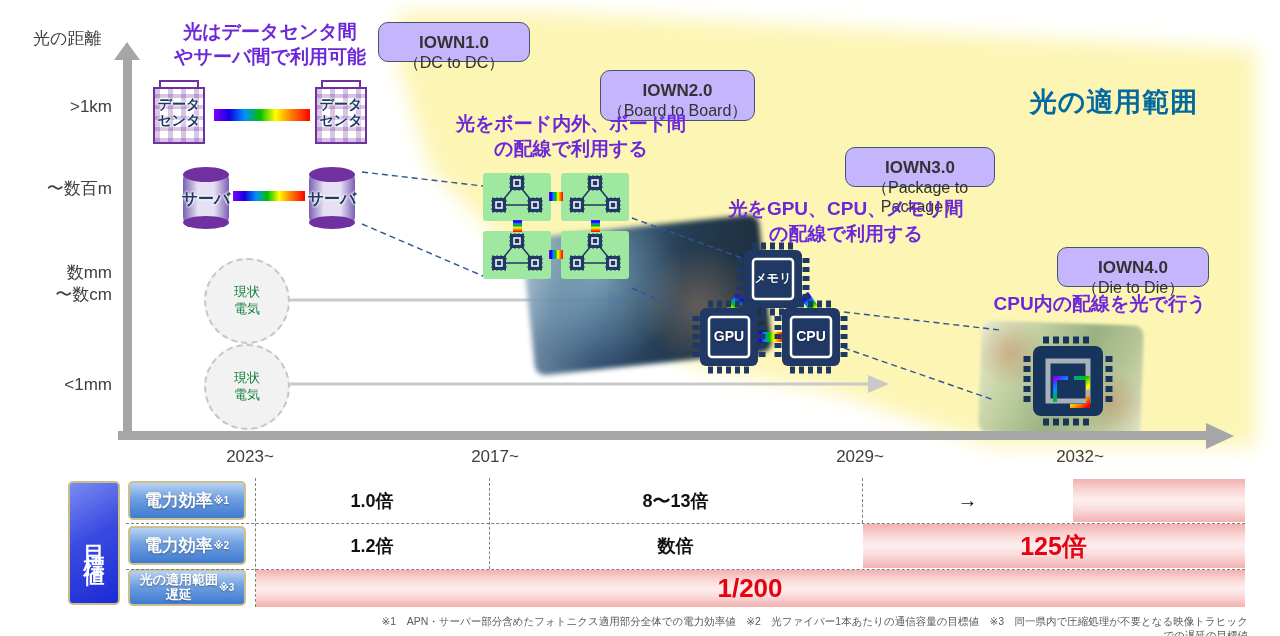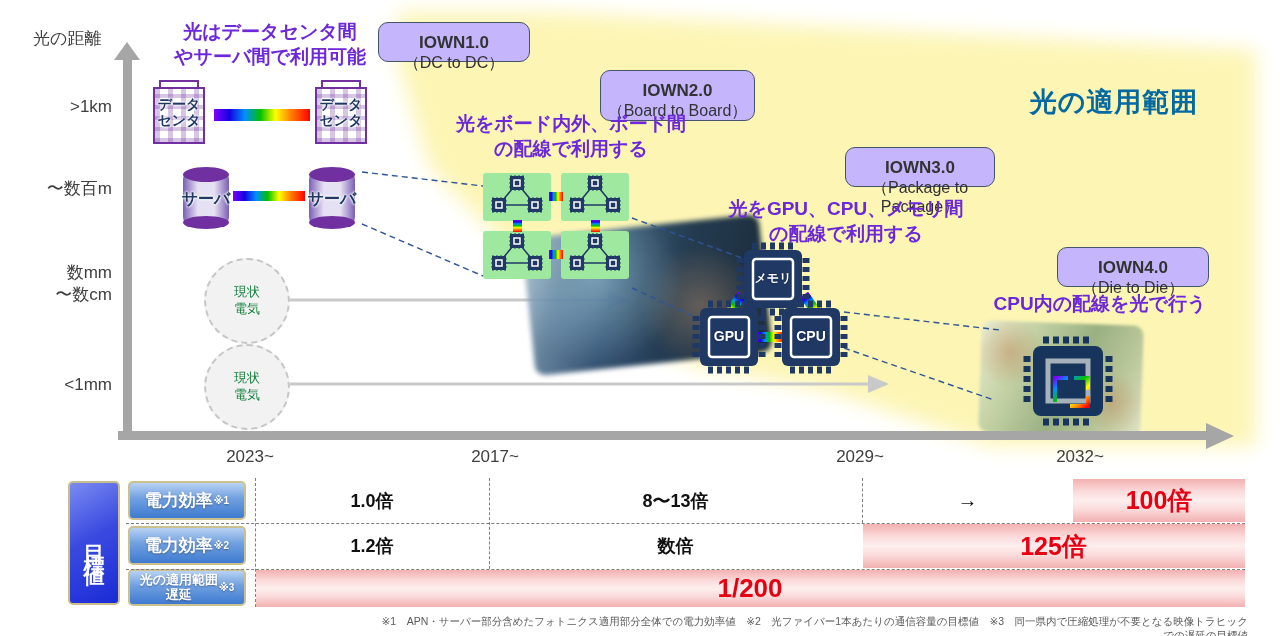--- a/index.html
+++ b/index.html
@@ -332,23 +332,20 @@
 
   <div class="abs cell" style="left:255px;top:478px;width:234px;height:45px;z-index:6;">
       <span>1.0倍</span>
     </div>
   <div class="abs cell" style="left:489px;top:478px;width:373px;height:45px;z-index:6;">
       <span>8〜13倍</span>
     </div>
   <div class="abs cell" style="left:862px;top:478px;width:211px;height:45px;font-size:20px;font-weight:normal;z-index:6;">
       <span>→</span>
     </div>
-  <div class="abs cell cell-red" style="left:1073px;top:478px;width:172px;height:45px;z-index:6;">
-      <span>100倍</span>
-    </div>
 
   <div class="abs cell" style="left:255px;top:523px;width:234px;height:46px;z-index:6;">
       <span>1.2倍</span>
     </div>
   <div class="abs cell" style="left:489px;top:523px;width:373px;height:46px;z-index:6;">
       <span>数倍</span>
     </div>
   <div class="abs cell cell-red" style="left:862px;top:523px;width:383px;height:46px;z-index:6;">
       <span>125倍</span>
     </div>

